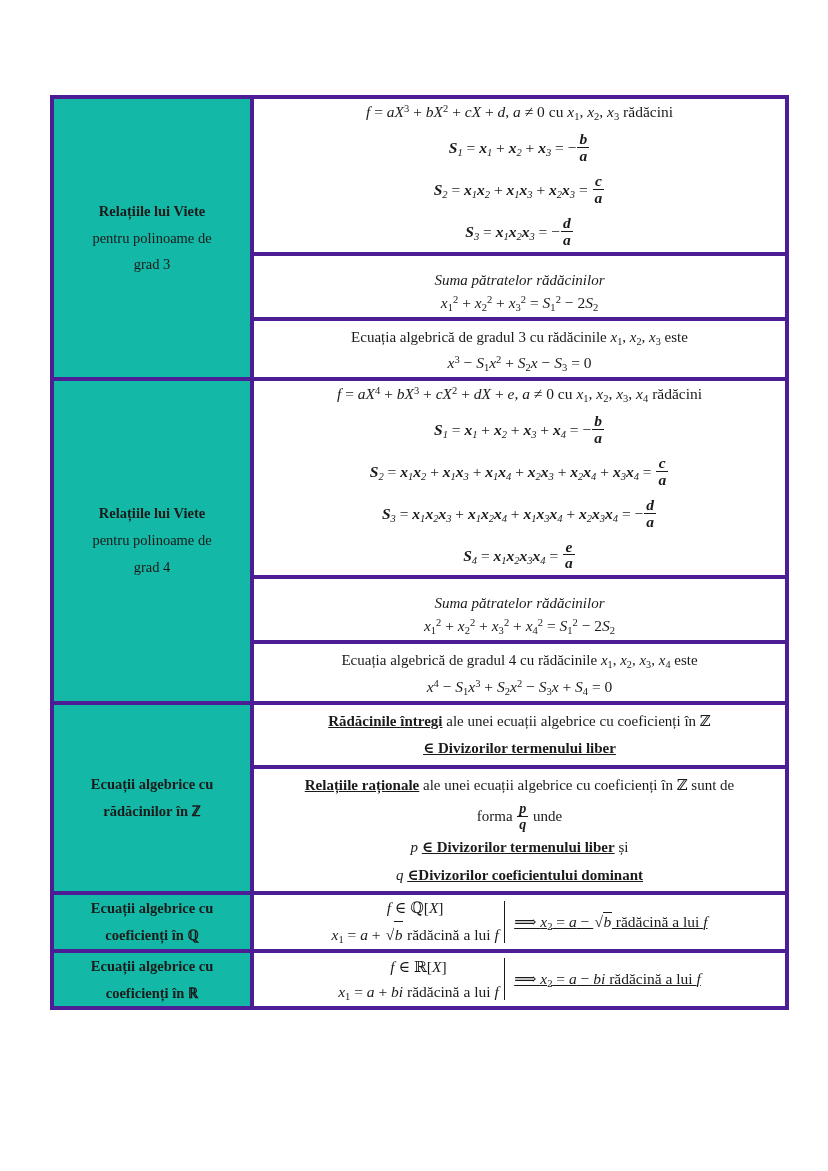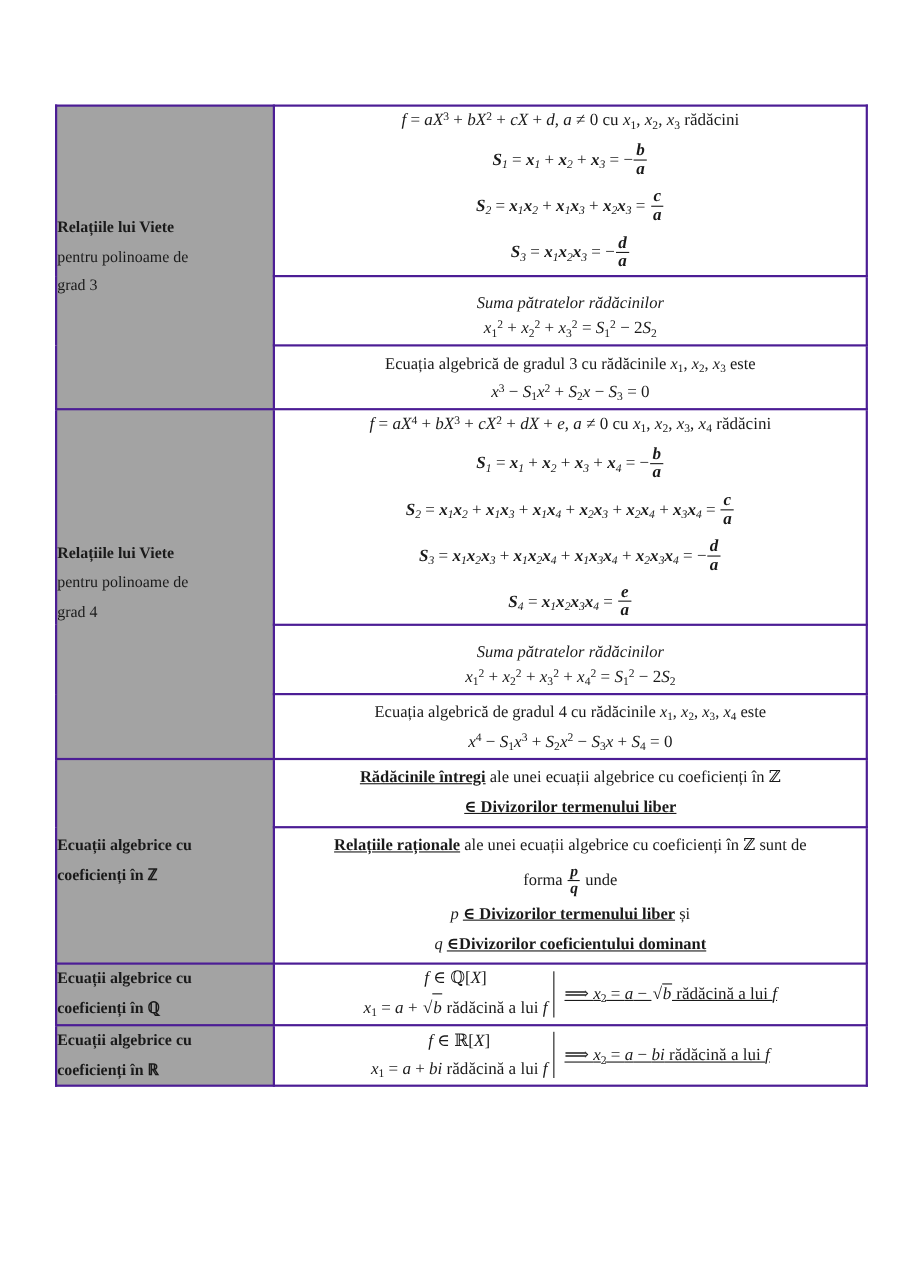--- a/index.html
+++ b/index.html
@@ -22,36 +22,36 @@
     top: 95px;
     width: 739px;
   }
 
   table.viete {
     border-collapse: collapse;
     width: 739px;
     table-layout: fixed;
   }
   table.viete td {
-    border: 2px solid #4c1d95;
+    border: 4px solid #4c1d95;
     vertical-align: middle;
     padding: 0;
   }
   
   table.viete {
     border: 2px solid #3d3d3a;
   }
   tr.section-top > td {
     border-top: 2px solid #55554f;
   }
 
   td.label {
     width: 196px;
-    background: #a3a3a3;
-    text-align: left;
+    background: #14b8a6;
+    text-align: center;
     padding: 6px 8px;
     line-height: 1.85;
   }
   td.content {
     background: #ffffff;
     text-align: center;
     padding: 7px 10px;
   }
 
   .lbl-bold {
@@ -251,21 +251,21 @@
       </span>
       <span class="mathline tight last">
         <span class="it">x</span><sup class="up">4</sup> − <span class="it">S</span><sub class="up">1</sub><span class="it">x</span><sup class="up">3</sup> + <span class="it">S</span><sub class="up">2</sub><span class="it">x</span><sup class="up">2</sup> − <span class="it">S</span><sub class="up">3</sub><span class="it">x</span> + <span class="it">S</span><sub class="up">4</sub> = 0
       </span>
     </td>
   </tr>
 
   <tr class="section-top">
     <td class="label" rowspan="2">
       <span class="lbl-bold">Ecuații algebrice cu</span>
-      <span class="lbl-bold">coeficienți în ℤ</span>
+      <span class="lbl-bold">rădăcinilor în ℤ</span>
     </td>
     <td class="content">
       <span class="txtline">
         <span class="b">Rădăcinile întregi</span> ale unei ecuații algebrice cu coeficienți în ℤ
       </span>
       <span class="txtline b">
         ∈ Divizorilor termenului liber
       </span>
     </td>
   </tr>

